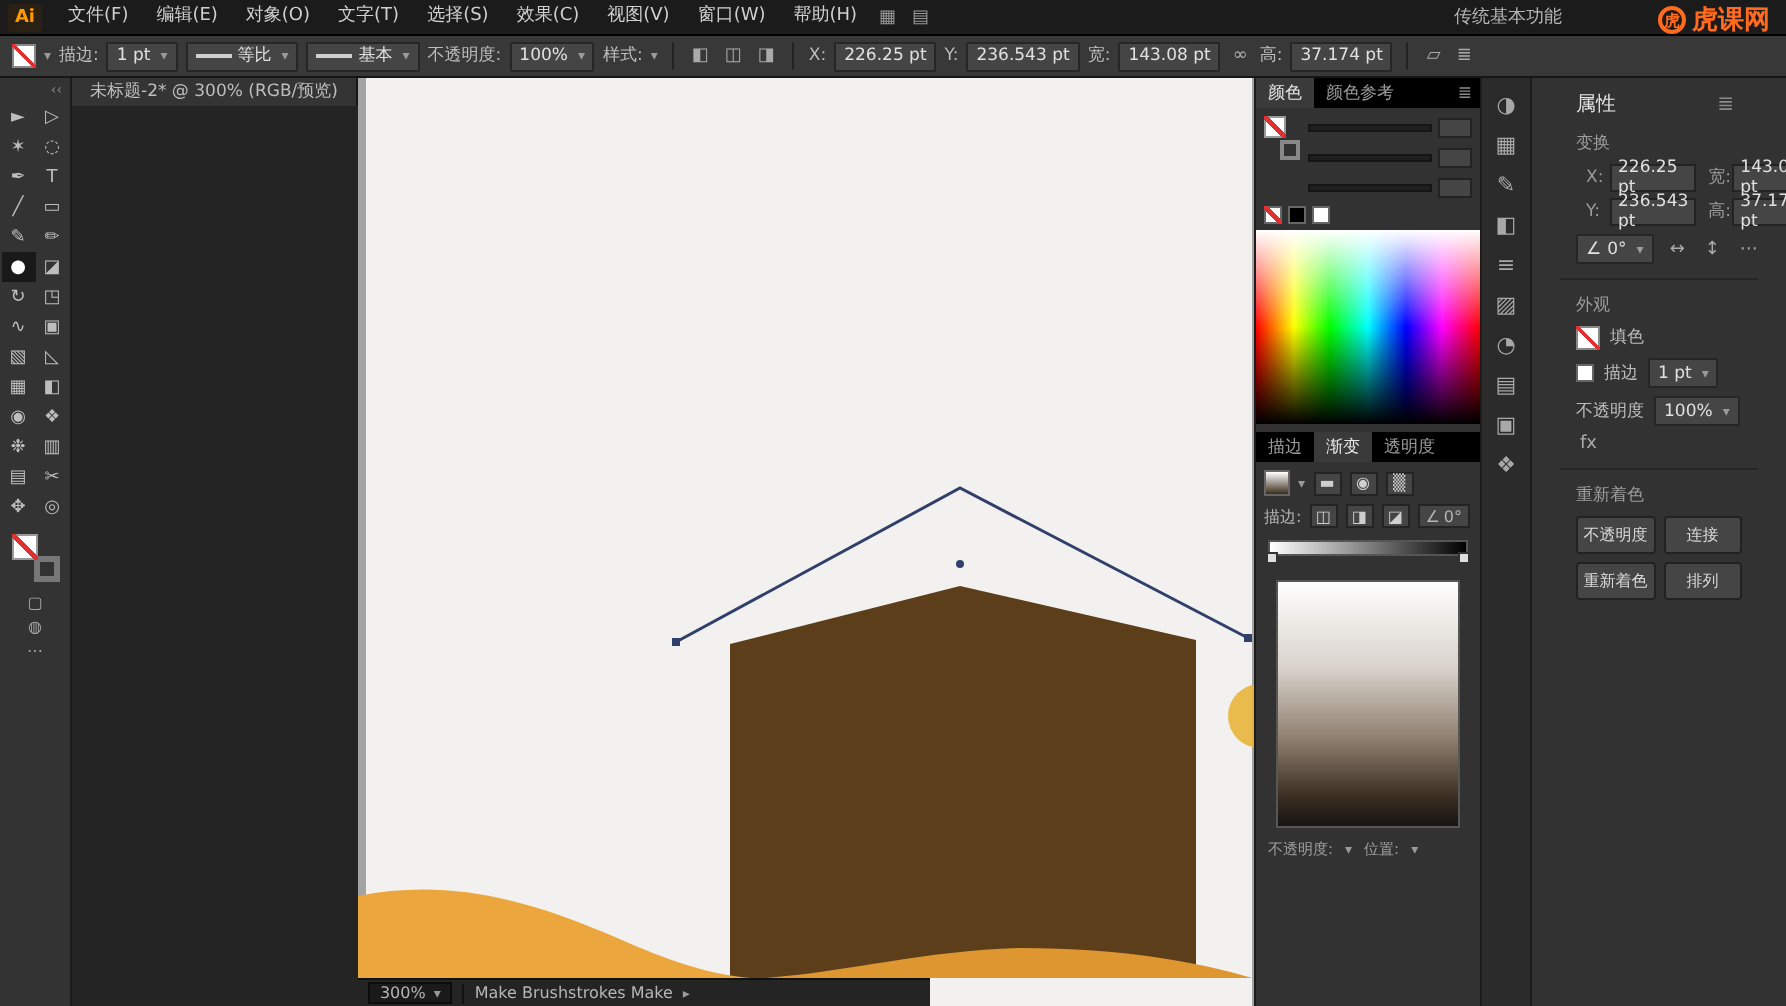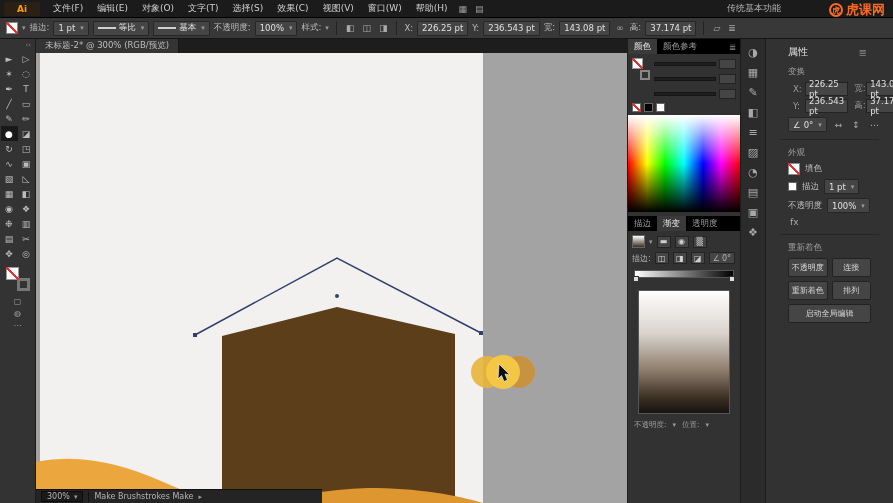--- a/index.html
+++ b/index.html
@@ -1,21 +1,21 @@
 <!DOCTYPE html>
 <html><head>
 <meta charset="utf-8">
 <style>
   * { box-sizing: border-box; margin:0; padding:0; }
   html,body { width:893px; height:503px; overflow:hidden; }
   body { background:#242424; font-family:"DejaVu Sans", sans-serif; font-size:9px; color:#c8c8c8; position:relative; }
 
   
   .menubar { height:18px; background:#1b1b1b; display:flex; align-items:center; padding-left:4px; border-bottom:1px solid #000; }
-  .ai-logo { width:36px; height:14px; background:#2a2014; color:#ff9a00; font-weight:bold; font-size:9px; display:flex; align-items:center; justify-content:center; margin-right:6px; border-radius:2px; }
+  .ai-logo { width:17px; height:14px; background:#2a2014; color:#ff9a00; font-weight:bold; font-size:9px; display:flex; align-items:center; justify-content:center; margin-right:6px; border-radius:2px; }
   .menu-items { display:flex; }
   .menu-item { padding:0 7px; line-height:17px; color:#cfcfcf; font-size:9px; white-space:nowrap; cursor:default; }
   .mb-icon { color:#9a9a9a; padding:0 4px; font-size:9px; }
   .workspace { margin-left:auto; margin-right:112px; color:#b5b5b5; font-size:9px; white-space:nowrap; }
   .watermark { position:absolute; top:1px; right:8px; display:flex; align-items:center; gap:3px; color:#ff6a1e; font-weight:bold; font-size:13px; z-index:50; }
   .watermark .wm-circle { width:14px; height:14px; border-radius:50%; border:2px solid #ff6a1e; color:#ff6a1e; font-size:8px; display:flex; align-items:center; justify-content:center; font-weight:bold; }
 
   
   .controlbar { height:21px; background:#383838; border-bottom:1px solid #151515; display:flex; align-items:center; gap:4px; padding:0 6px; font-size:8.5px; white-space:nowrap; }
   .swatch-none { width:12px; height:12px; background:#fff; border:1px solid #888; position:relative; }
@@ -38,21 +38,21 @@
   .tools { width:34px; display:flex; flex-wrap:wrap; margin-top:2px; }
   .tool { width:17px; height:15px; display:flex; align-items:center; justify-content:center; color:#bdbdbd; font-size:9px; cursor:default; }
   .tool.selected { background:#191919; color:#fff; }
   .fillstroke { position:relative; width:24px; height:24px; margin-top:6px; }
   .fs-stroke { position:absolute; right:0; bottom:0; width:13px; height:13px; border:3px solid #777; background:transparent; }
   .fs-fill { position:absolute; left:0; top:0; width:13px; height:13px; background:#fff; border:1px solid #999; }
   .fs-fill::after { content:""; position:absolute; inset:-1px; background:linear-gradient(45deg, transparent 44%, #e03030 44%, #e03030 56%, transparent 56%); }
   .tb-modes { display:flex; flex-direction:column; gap:3px; margin-top:6px; color:#a5a5a5; font-size:8px; align-items:center; }
 
   
-  .canvas-col { flex:1; display:flex; flex-direction:column; min-width:0; }
+  .canvas-col { flex:1; display:flex; flex-direction:row; min-width:0; }
   .doctab-bar { height:14px; background:#1d1d1d; display:flex; align-items:stretch; }
   .doctab { background:#343434; color:#bdbdbd; font-size:8.5px; padding:0 9px; display:flex; align-items:center; border-right:1px solid #171717; }
   .canvas { flex:1; position:relative; background:#a3a3a3; overflow:hidden; }
   .artboard { position:absolute; left:4px; top:0; width:443px; bottom:0; }
   .canvas svg { position:absolute; inset:0; }
   .statusbar { position:absolute; left:0; bottom:0; width:286px; height:14px; background:#242424; border-top:1px solid #101010; display:flex; align-items:center; gap:5px; padding:0 5px; font-size:8px; color:#b5b5b5; z-index:5; }
   .zoom-box { background:#1a1a1a; border:1px solid #0c0c0c; padding:0 5px; height:11px; display:flex; align-items:center; gap:4px; }
   .sb-sep { width:1px; height:10px; background:#111; }
 
   
@@ -424,19 +424,16 @@
 
       <div class="sec-div"></div>
 
       <div class="sec-label">重新着色</div>
       <div class="qa-grid">
           <div class="qa-btn">不透明度</div>
           <div class="qa-btn">连接</div>
           <div class="qa-btn">重新着色</div>
           <div class="qa-btn">排列</div>
         </div>
-      <div class="qa-grid" style="margin-top:4px;">
-        <div class="qa-btn qa-wide">启动全局编辑</div>
-      </div>
     </div>
 
   </div>
 </div>
 
 </body></html>

